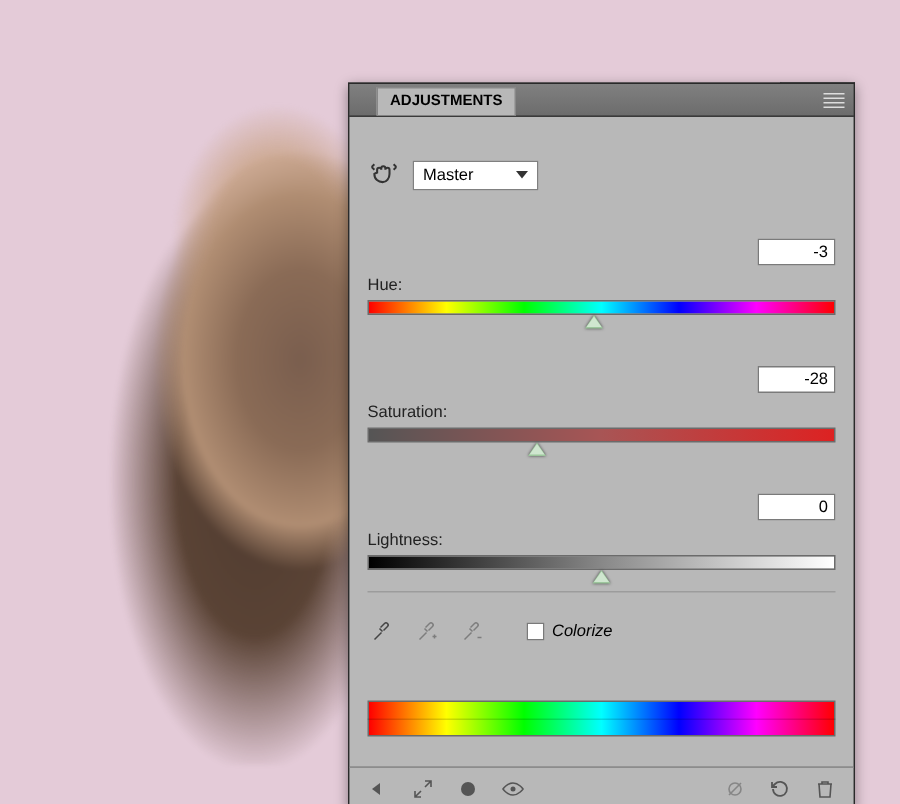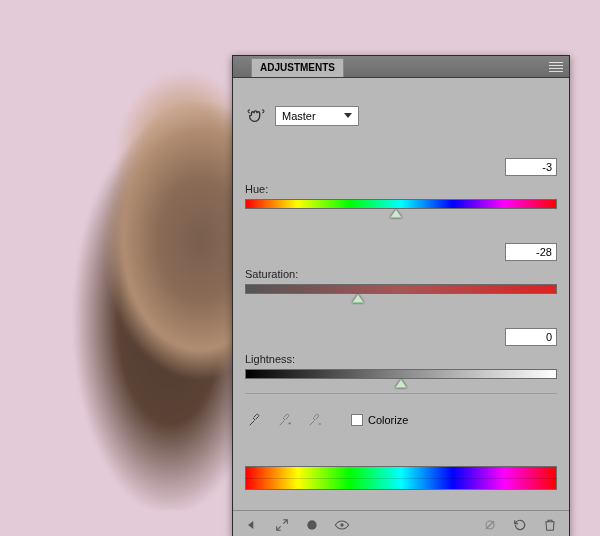--- a/index.html
+++ b/index.html
@@ -119,21 +119,21 @@
     border-bottom: 9px solid #9cc69c;
     transform: translateX(-6px);
     filter: drop-shadow(0 0 1px #444);
   }
   .thumb::after{
     content:''; position:absolute; left:-5px; top:1px;
     border-left:5px solid transparent; border-right:5px solid transparent;
     border-bottom:7px solid #cfe6cf;
   }
   .sep { height: 1px; background: #9c9c9c; margin: 10px 0; }
-  .tools-row { display: flex; align-items: center; gap: 10px; padding: 6px 0 14px; }
+  .tools-row { display: flex; align-items: center; gap: 10px; padding: 6px 0 14px; font-style: italic; }
   .eyedrop { width: 20px; height: 20px; display: flex; align-items: center; justify-content: center; }
   .eyedrop svg { width: 16px; height: 16px; }
   .check { display: flex; align-items: center; gap: 5px; margin-left: 16px; }
   .check .box { width: 12px; height: 12px; background: #fff; border: 1px solid #7a7a7a; }
   .spectrum {
     height: 24px;
     background: linear-gradient(90deg,#f00,#ff0,#0f0,#0ff,#00f,#f0f,#f00);
     border: 1px solid #6b6b6b;
     margin: 22px 0 8px;
     position: relative;

